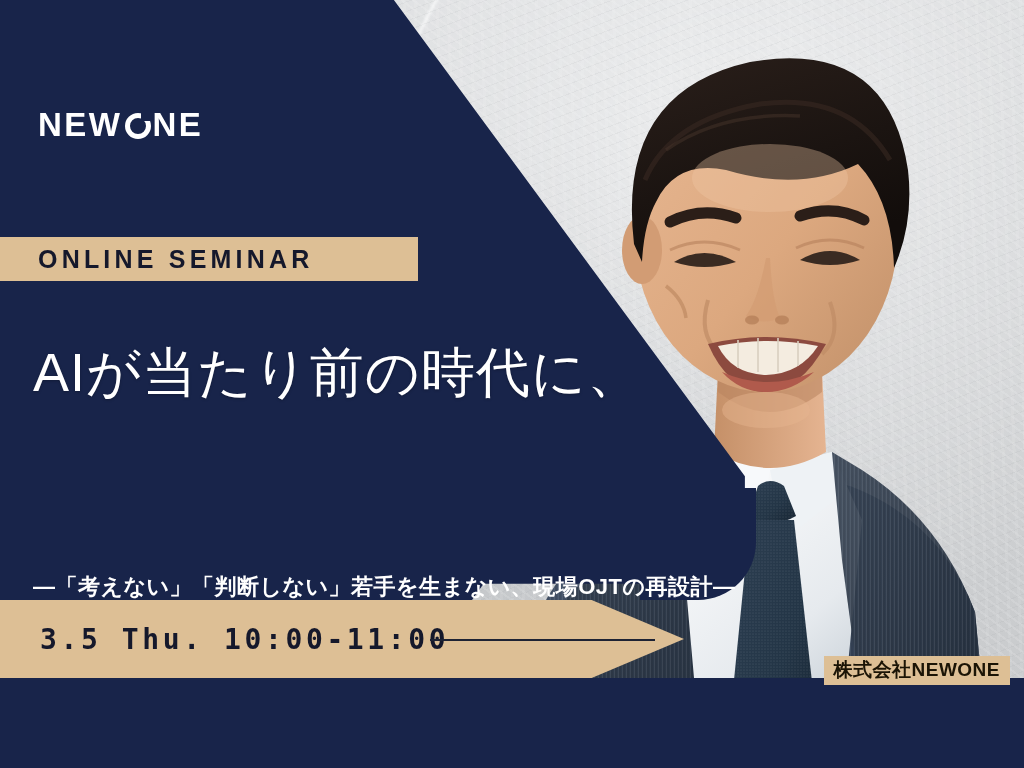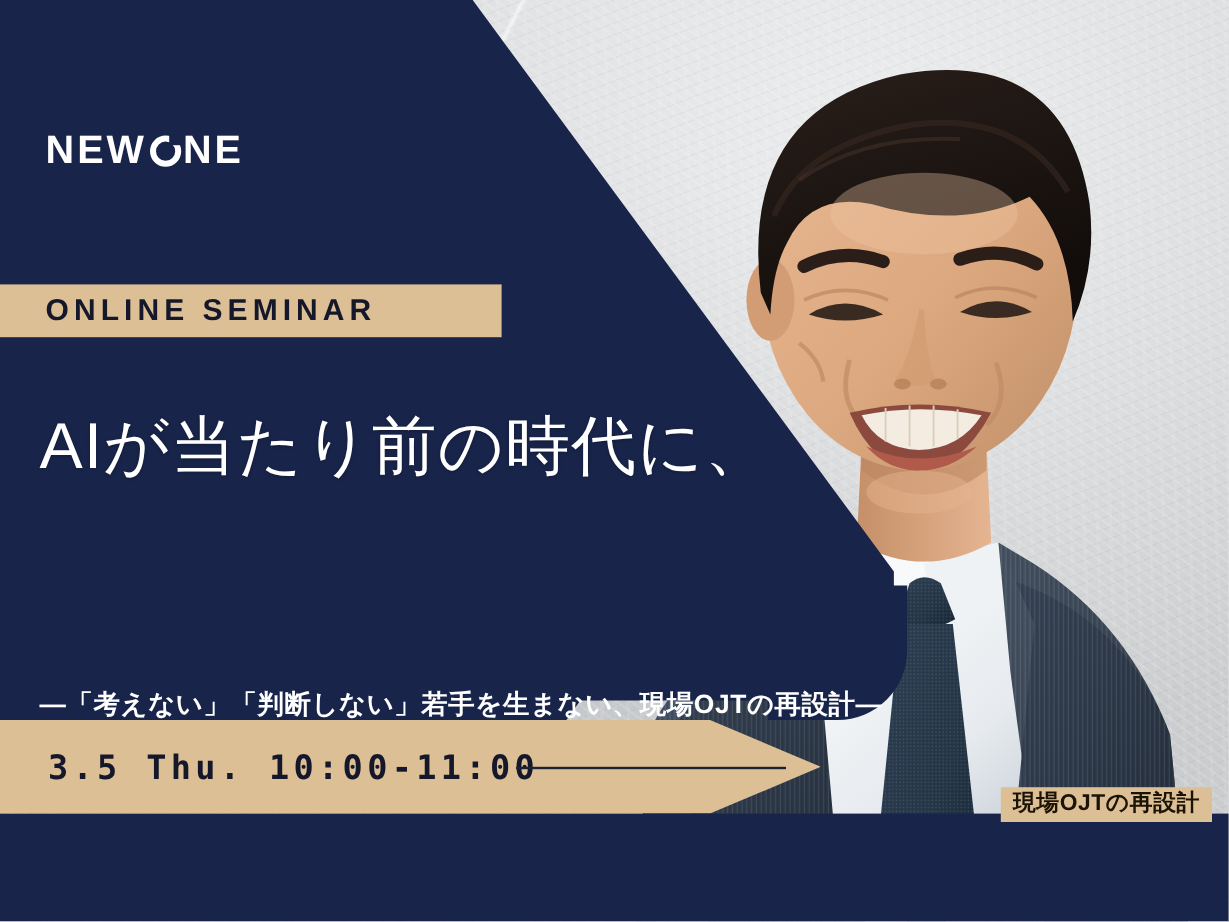--- a/index.html
+++ b/index.html
@@ -335,16 +335,16 @@
   </div>
 
   <div class="subtitle">―「考えない」「判断しない」若手を生まない、現場OJTの再設計―</div>
 
   <div class="date-bar">
     <span class="date-text">3.5 Thu. 10:00-11:00</span>
   </div>
   <div class="date-rule"></div>
 
   <div class="credit">
-    <span>現場OJTの再設計</span>
+    <span>株式会社NEWONE</span>
   </div>
 
 </div>
 
 </body></html>

